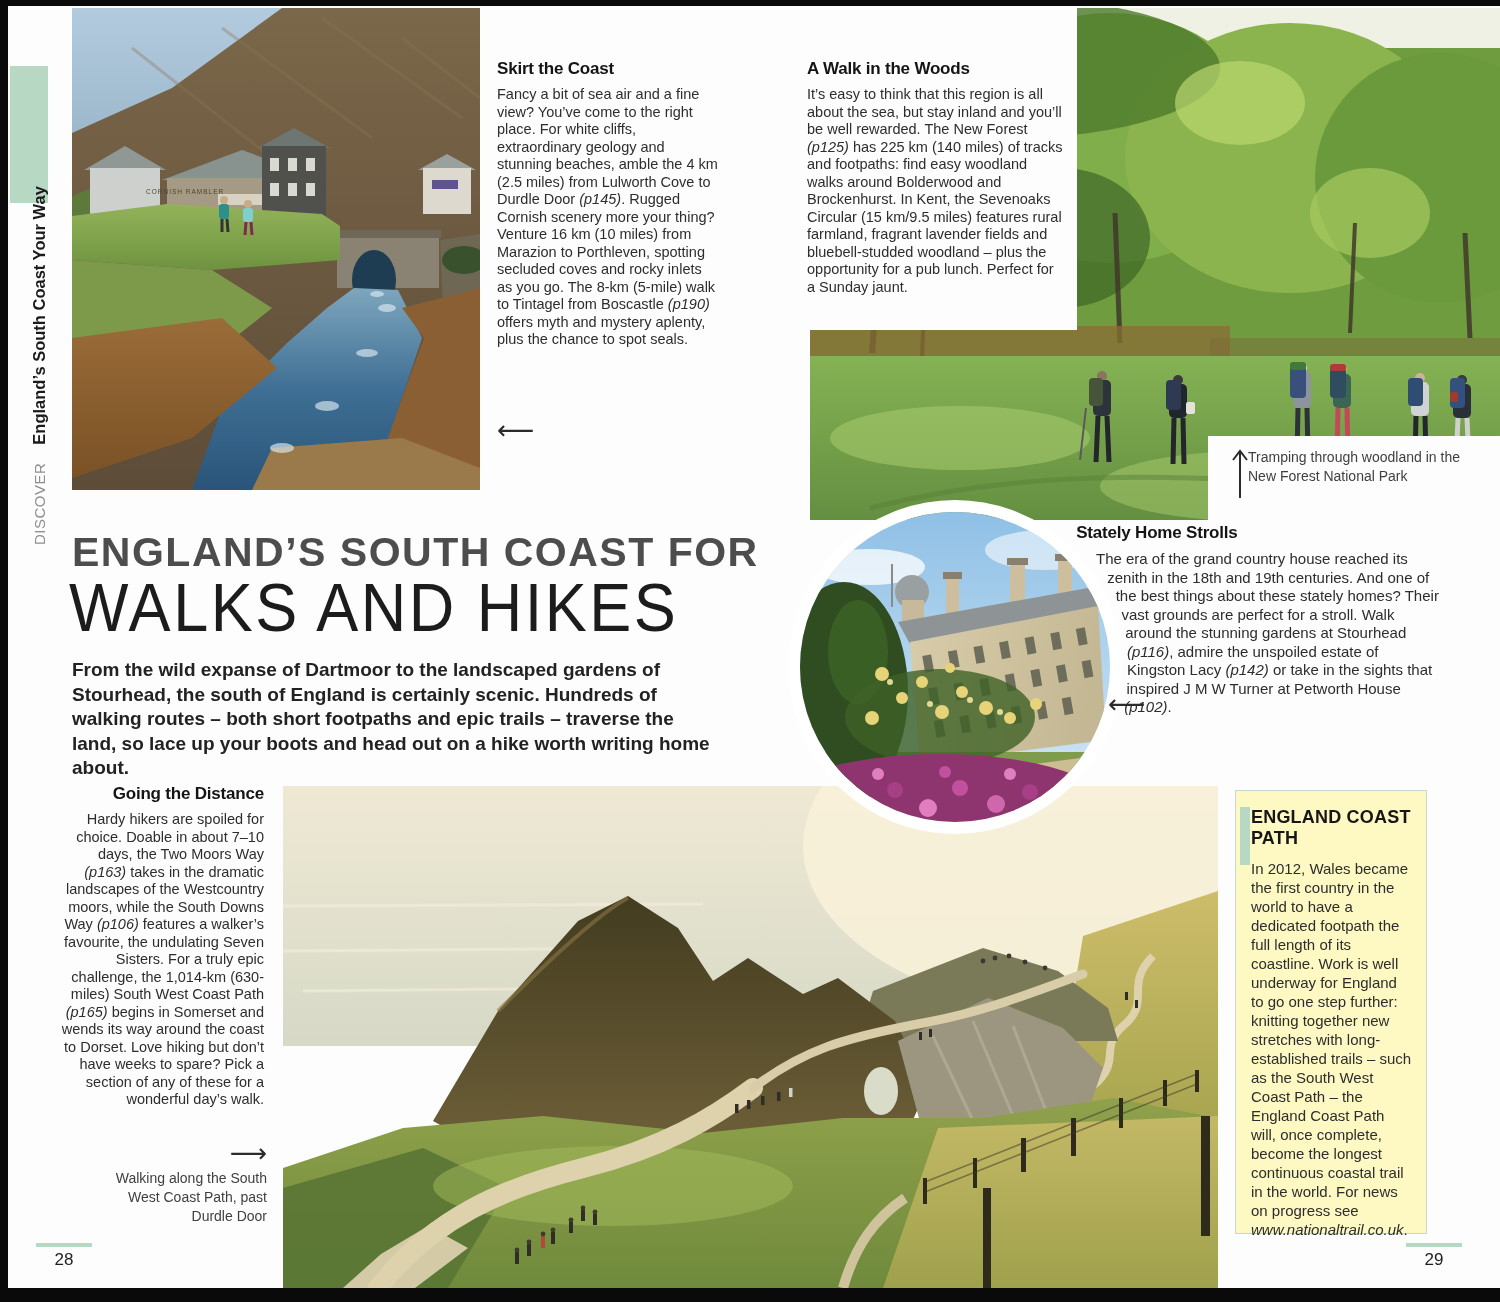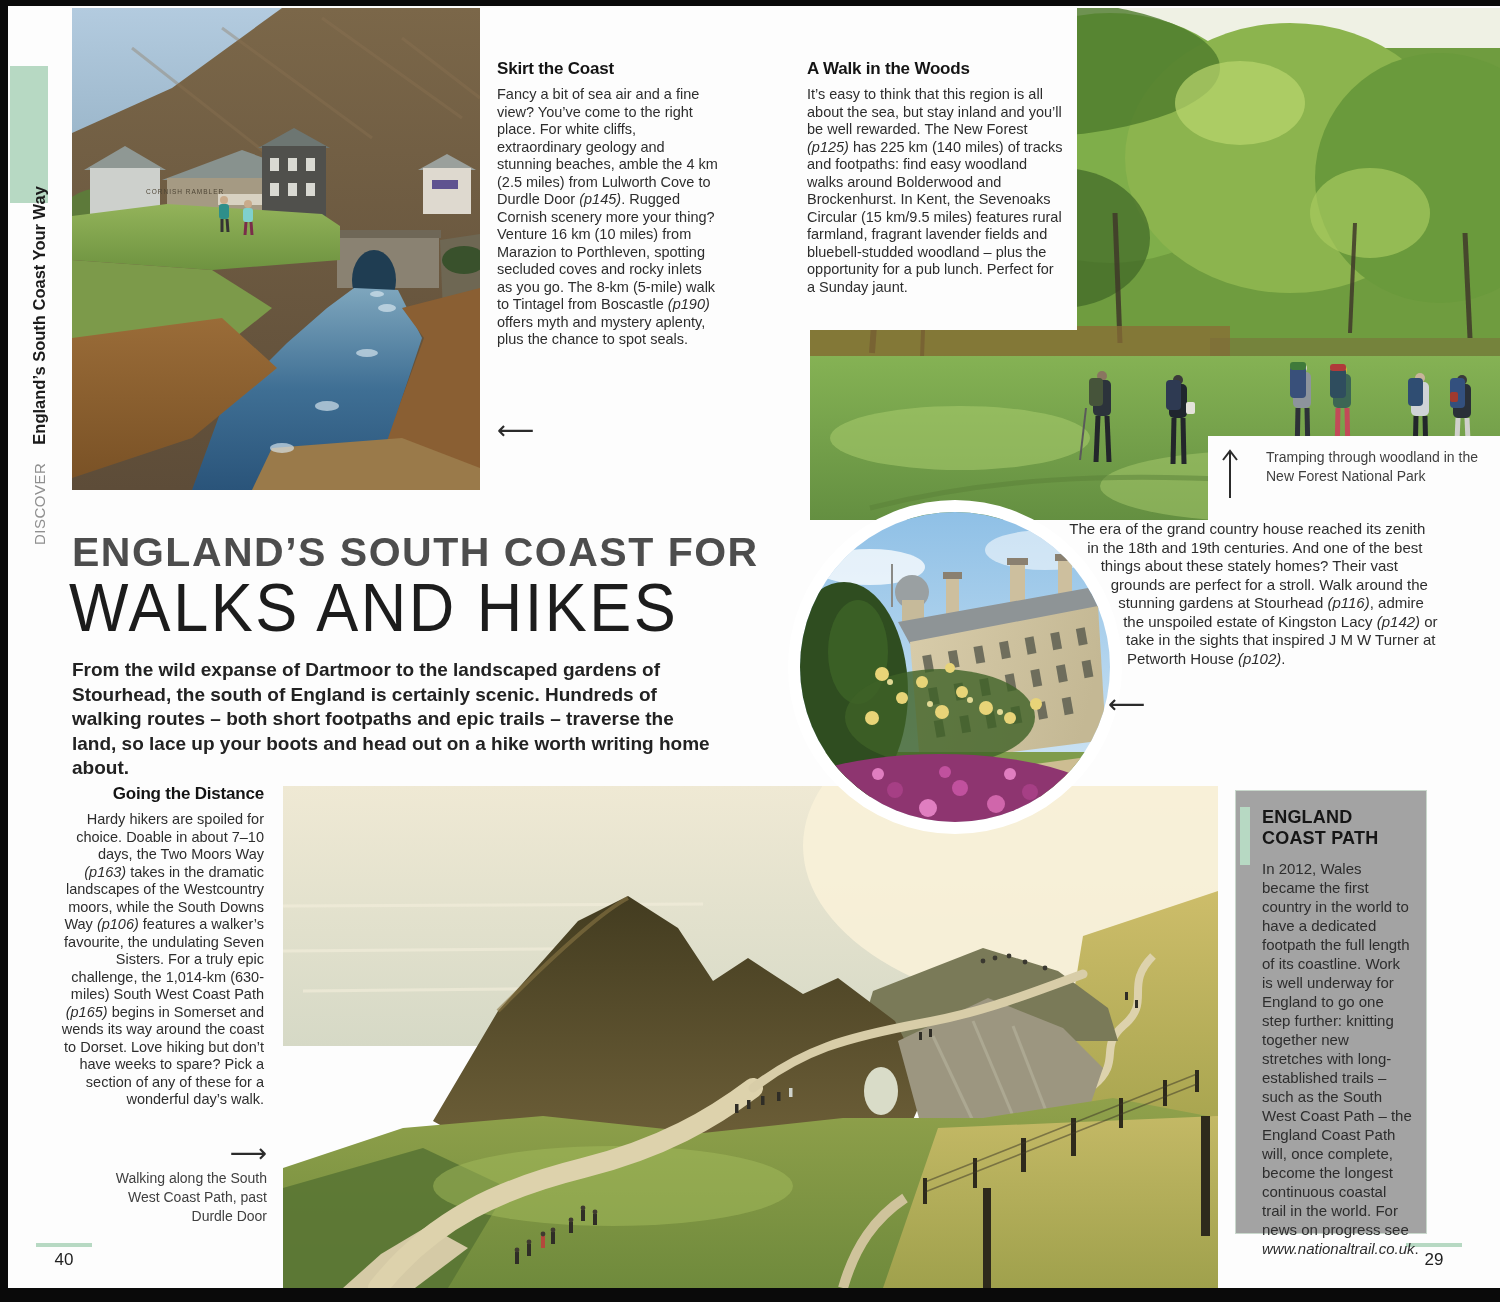--- a/index.html
+++ b/index.html
@@ -22,21 +22,21 @@
   #spine{transform:rotate(-90deg);transform-origin:0 0;white-space:nowrap;}
   #spine .discover{font-size:15px;color:#8f8f8f;letter-spacing:0.5px;margin-right:18px;}
   #spine .spine-title{font-size:16.5px;font-weight:700;color:#1b1b1b;}
   
   #stately-wrap{width:645px;}
   #stately-spacer{float:left;width:345px;height:195px;shape-outside:circle(172px at 160px 147px);}
   
   #circle-kingston{border:12px solid #ffffff;border-radius:50%;width:310px;height:310px;overflow:hidden;}
   #circle-kingston svg{display:block;width:100%;height:100%;}
   
-  #ecp-box{box-sizing:border-box;width:192px;height:444px;border:1px solid #c9d8cc;background:#a3a3a3;padding:16px 13px 0 26px;}
+  #ecp-box{box-sizing:border-box;width:192px;height:444px;border:1px solid #c9d8cc;background:#fef9c3;padding:16px 13px 0 15px;}
   #ecp-box h4{margin:0 0 10px 0;font-size:18px;line-height:21px;color:#161616;letter-spacing:0.2px;}
   #ecp-bar{position:absolute;left:4px;top:16px;width:10px;height:58px;background:#b7d9c3;}
   .pn-line{position:absolute;width:56px;height:4px;background:#b7d9c3;}
   .pn{position:absolute;width:56px;text-align:center;font-size:17px;color:#1f1f1f;}
   .right-col{text-align:right;}
   .cap-group{display:flex;flex-direction:column;gap:6px;}
   .tiny-sign{position:absolute;font-size:6.5px;letter-spacing:1px;color:#4f4636;}
 </style>
 </head>
 <body>
@@ -230,21 +230,21 @@
             <rect x="-9" y="4" width="18" height="34" rx="5" fill="#2a3038"></rect>
             <rect x="-12" y="-2" width="15" height="30" rx="4" fill="#33507e"></rect>
             <rect x="-12" y="12" width="8" height="10" rx="2" fill="#a03a2e"></rect>
             <line x1="-4" y1="38" x2="-6" y2="84" stroke="#d0d0cc" stroke-width="5"></line>
             <line x1="5" y1="38" x2="7" y2="84" stroke="#d0d0cc" stroke-width="5"></line>
           </g>
       </g>
     </svg>
   </div>
 
-  <div class="abs z12" style="left:1208px;top:436px;width:292px;height:84px;background:#fdfdfd;display:flex;gap:28px;padding:12px 0 0 14px;box-sizing:border-box;">
+  <div class="abs z12" style="left:1208px;top:436px;width:292px;height:84px;background:#fdfdfd;display:flex;gap:0;padding:12px 0 0 24px;box-sizing:border-box;">
     <svg width="16" height="52" viewBox="0 0 16 52">
         <line x1="8" y1="4" x2="8" y2="50" stroke="#2b2b2b" stroke-width="2"></line>
         <polyline points="1,12 8,3 15,12" fill="none" stroke="#2b2b2b" stroke-width="2"></polyline>
       </svg>
     <div class="caption" style="width:215px;">Tramping through woodland in the New Forest National Park</div>
   </div>
 
   <div class="abs z5" id="circle-kingston" style="left:788px;top:500px;">
     <svg viewBox="0 0 310 310" preserveAspectRatio="none">
       <defs>
@@ -334,20 +334,21 @@
           <circle cx="290" cy="284" r="7" fill="#d066ab"></circle>
           <circle cx="78" cy="262" r="6" fill="#e07ec0"></circle>
           <circle cx="145" cy="260" r="6" fill="#c1519e"></circle>
           <circle cx="210" cy="262" r="6" fill="#e07ec0"></circle>
         </g>
     </svg>
   </div>
 
   <div class="abs z10" id="stately-wrap" style="left:795px;top:520px;">
     <div id="stately-spacer"></div>
+    <h3 class="sec">Stately Home Strolls</h3>
     <div class="body-txt" style="font-size:15px;line-height:18.5px;"><span>The era of the grand country house reached its zenith in the 18th and 19th centuries. And one of the best things about these stately homes? Their vast grounds are perfect for a stroll. Walk around the stunning gardens at Stourhead </span><span style="font-style: italic;">(p116)</span><span>, admire the unspoiled estate of Kingston Lacy </span><span style="font-style: italic;">(p142)</span><span> or take in the sights that inspired J M W Turner at Petworth House </span><span style="font-style: italic;">(p102)</span><span>.</span></div>
   </div>
 
   <div class="abs z10 cap-group" style="left:1108px;top:694px;width:240px;">
     <div class="arrow">⟵</div>
   </div>
 
   <div class="abs z10" id="kicker" style="left:72px;top:531px;">ENGLAND’S SOUTH COAST FOR</div>
   <div class="abs z10" id="main-title" style="left:69px;top:573px;">WALKS AND HIKES</div>
   <div class="abs z10" id="intro" style="left:72px;top:658px;width:650px;">From the wild expanse of Dartmoor to the landscaped gardens of Stourhead, the south of England is certainly scenic. Hundreds of walking routes – both short footpaths and epic trails – traverse the land, so lace up your boots and head out on a hike worth writing home about.</div>
@@ -475,21 +476,21 @@
     </svg>
   </div>
 
   <div class="abs z10" id="ecp-box" style="left:1235px;top:790px;">
     <div id="ecp-bar"></div>
     <h4>ENGLAND COAST PATH</h4>
     <div class="body-txt" style="font-size:15px;line-height:19px;"><span>In 2012, Wales became the first country in the world to have a dedicated footpath the full length of its coastline. Work is well underway for England to go one step further: knitting together new stretches with long-established trails – such as the South West Coast Path – the England Coast Path will, once complete, become the longest continuous coastal trail in the world. For news on progress see </span><span style="font-style: italic;">www.nationaltrail.co.uk</span><span>.</span></div>
   </div>
 
   <div class="pn-line" style="left:36px;top:1243px;"></div>
-  <div class="pn" style="left:36px;top:1250px;">40</div>
+  <div class="pn" style="left:36px;top:1250px;">28</div>
   <div class="pn-line" style="left:1406px;top:1243px;"></div>
   <div class="pn" style="left:1406px;top:1250px;">29</div>
 
   <div class="frame" style="left:0;top:0;width:1500px;height:6px;"></div>
   <div class="frame" style="left:0;top:0;width:8px;height:1302px;"></div>
   <div class="frame" style="left:0;top:1288px;width:1500px;height:14px;"></div>
 
 </div>
 
 </body></html>

